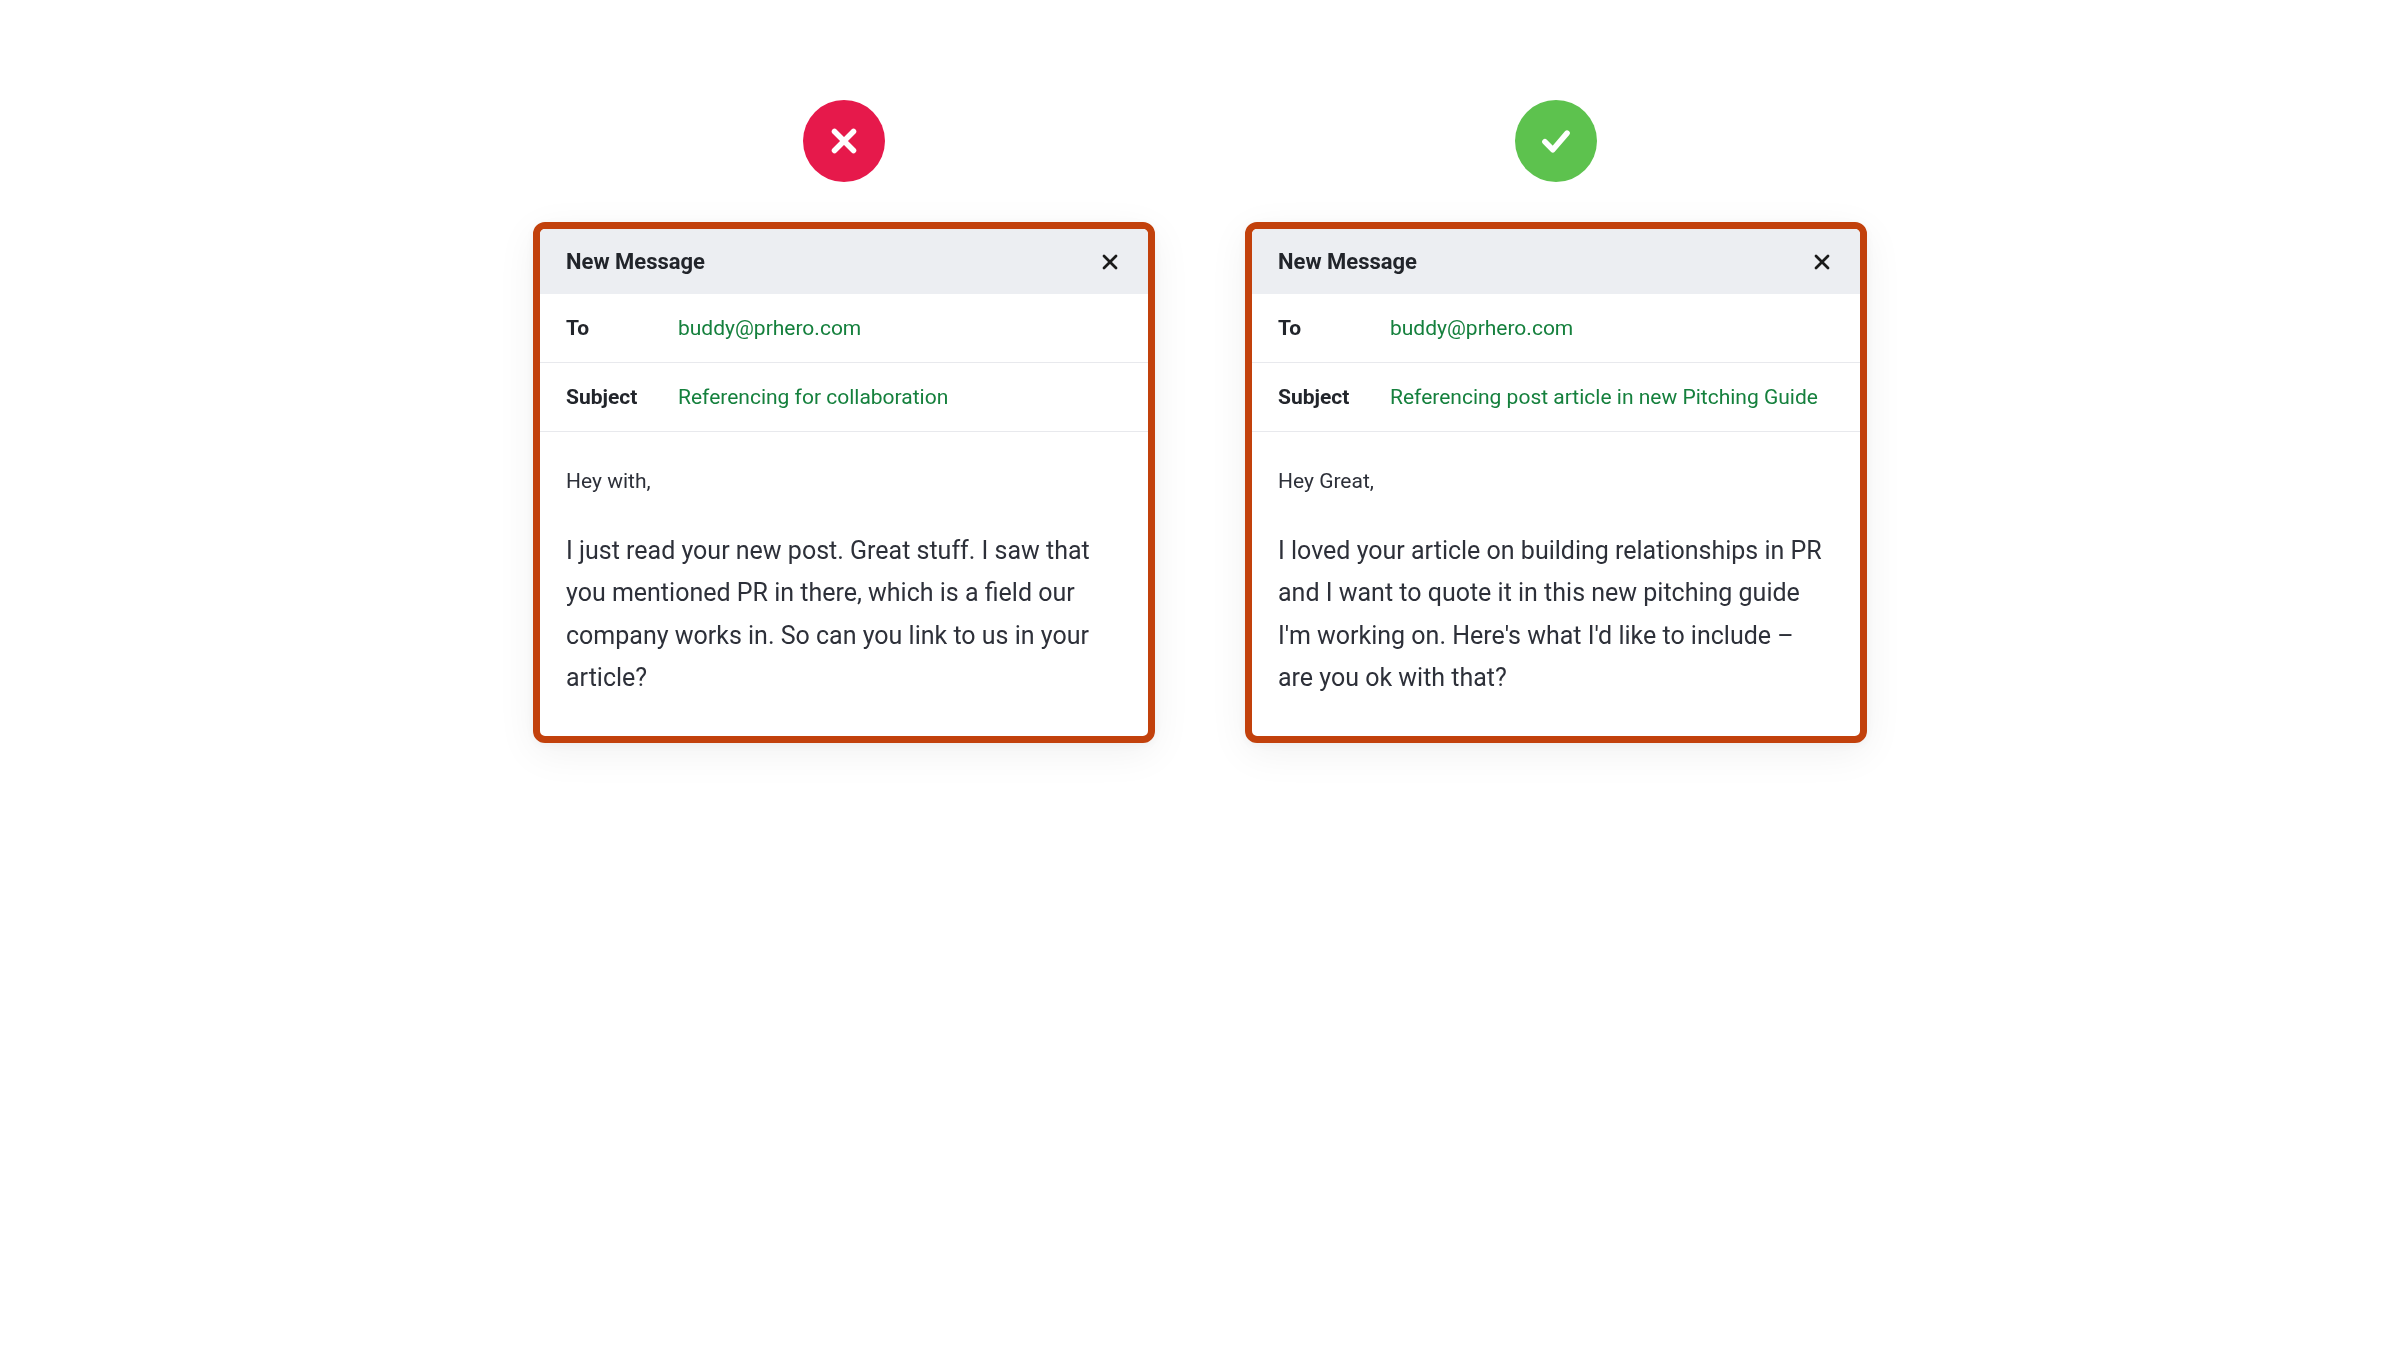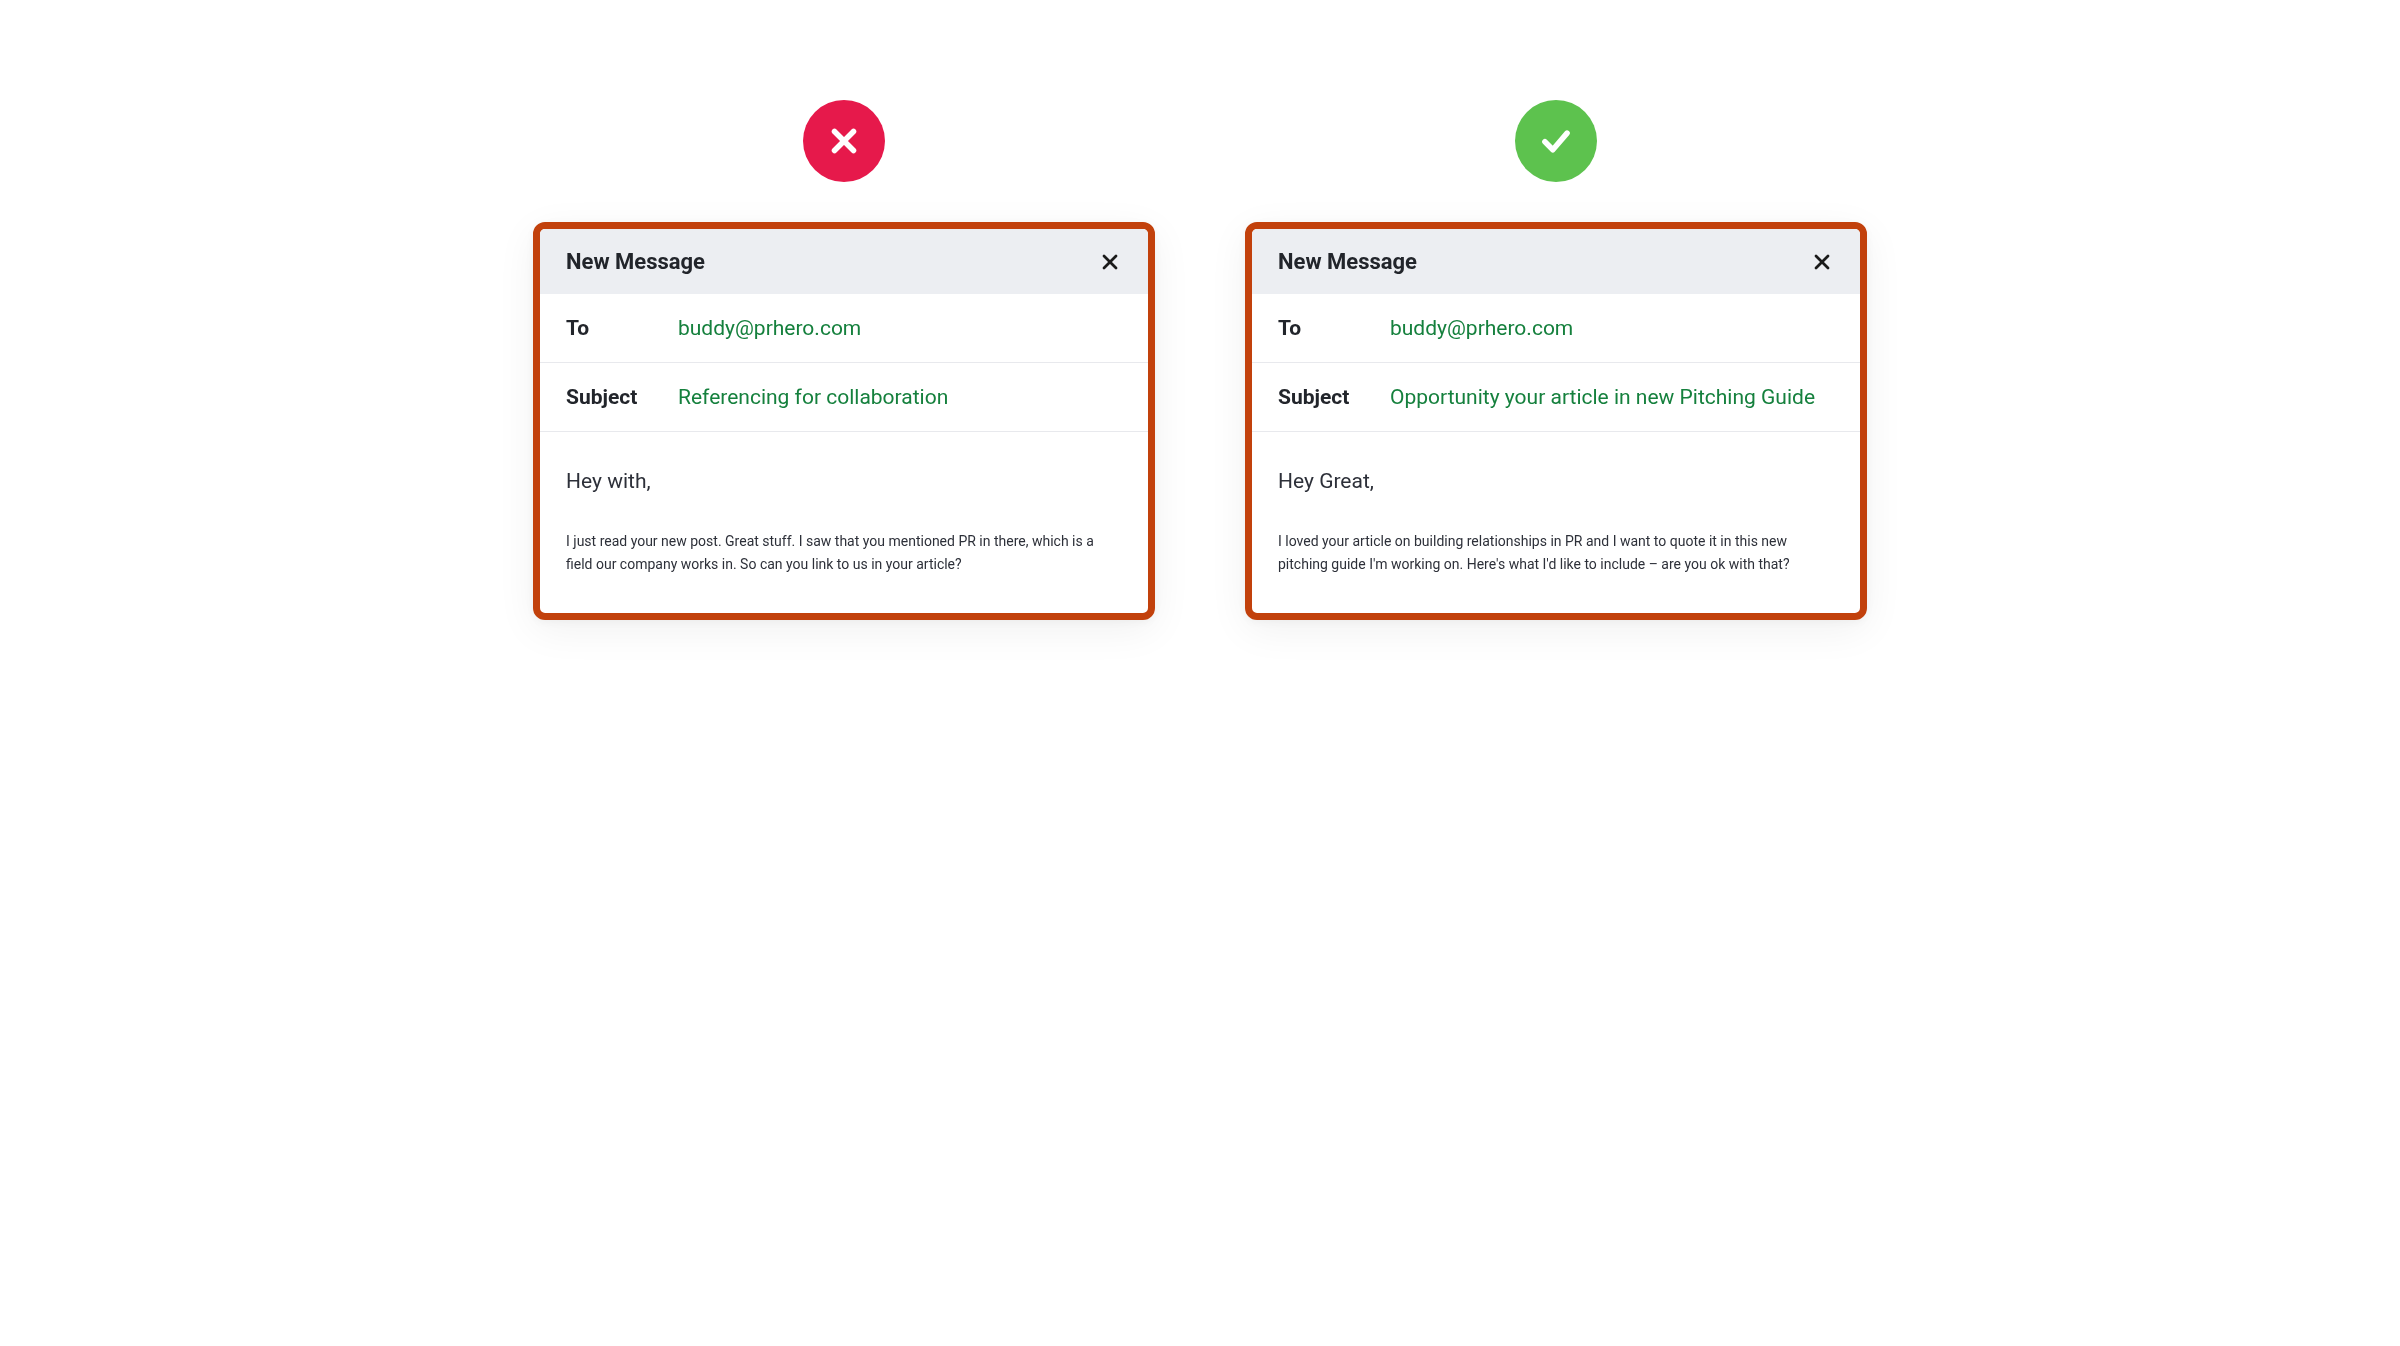--- a/index.html
+++ b/index.html
@@ -86,21 +86,21 @@
     .body-section {
       padding: 34px 26px 36px 26px;
     }
     .body-greeting {
       font-size: 21px;
       color: #2d3039;
       margin-bottom: 32px;
       line-height: 1.5;
     }
     .body-text {
-      font-size: 14px;
+      font-size: 25px;
       color: #2d3039;
       line-height: 1.7;
     }
   </style>
 </head>
 <body>
 
 <div class="example">
   <div class="badge badge-bad">
     <svg viewBox="0 0 24 24" fill="none" stroke="#ffffff" stroke-width="3.5" stroke-linecap="round">
@@ -144,20 +144,20 @@
         <line x1="6" y1="6" x2="18" y2="18"></line>
         <line x1="18" y1="6" x2="6" y2="18"></line>
       </svg>
     </div>
     <div class="field-row">
       <div class="field-label">To</div>
       <div class="field-value">buddy@prhero.com</div>
     </div>
     <div class="field-row">
       <div class="field-label">Subject</div>
-      <div class="field-value">Opportunity your article in new Pitching Guide</div>
+      <div class="field-value">Referencing post article in new Pitching Guide</div>
     </div>
     <div class="body-section">
       <div class="body-greeting">Hey Great,</div>
       <div class="body-text">I loved your article on building relationships in PR and I want to quote it in this new pitching guide I'm working on. Here's what I'd like to include – are you ok with that?</div>
     </div>
   </div>
 </div>
 
 </body></html>

